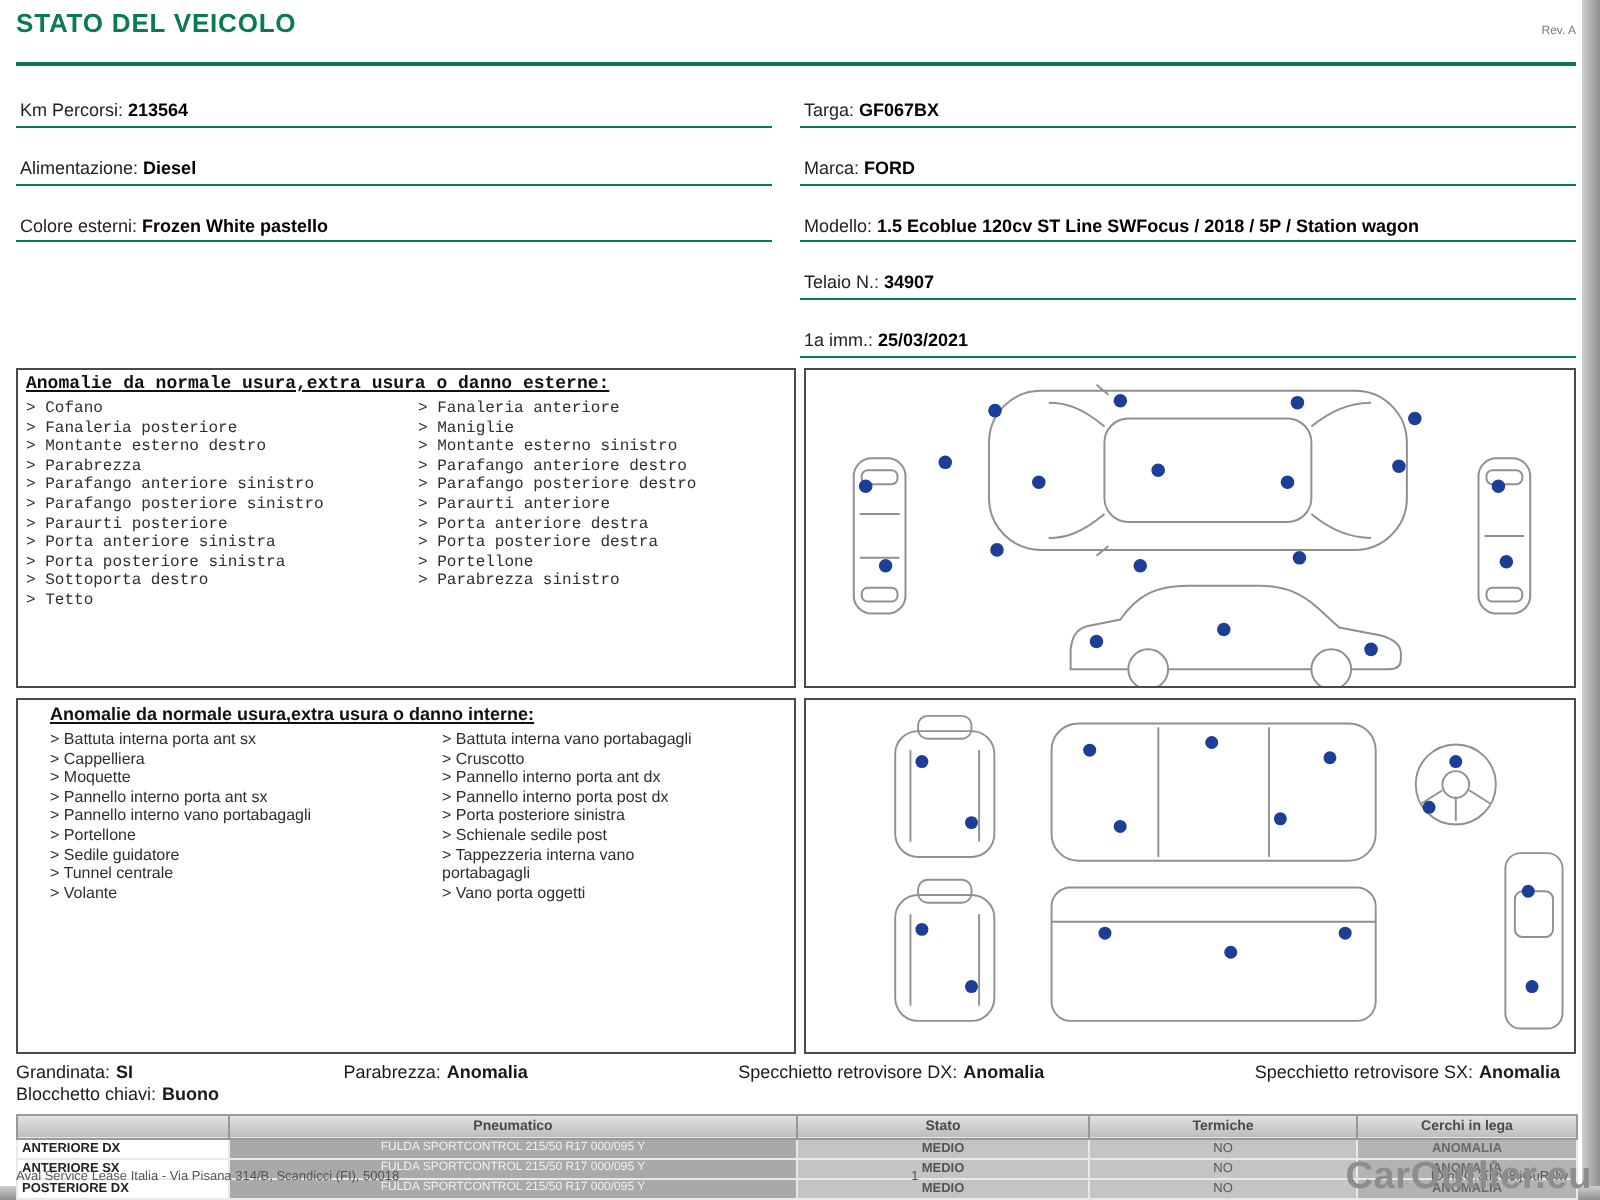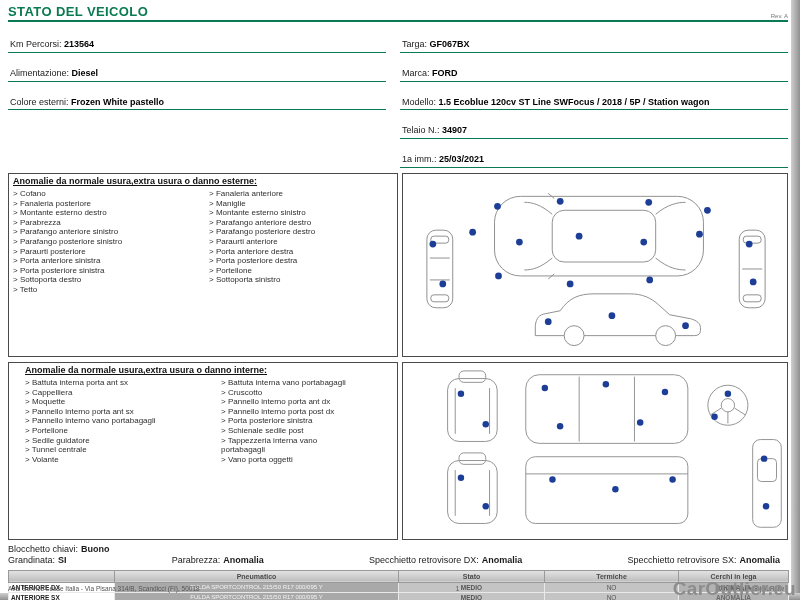--- a/index.html
+++ b/index.html
@@ -2,34 +2,34 @@
 <html style="--accent: #0a7a52;"><head>
 <meta charset="utf-8">
 <style>
   html,body{margin:0;padding:0;}
   body{width:800px;height:600px;background:#d9d9d9;font-family:"Liberation Sans",sans-serif;}
   .page{position:relative;width:800px;height:600px;background:#fff;overflow:hidden;}
   .edge-right{position:absolute;top:0;right:0;width:9px;height:100%;background:linear-gradient(90deg,#cfcfcf,#8f8f8f);}
   .edge-bottom{position:absolute;left:0;bottom:0;width:100%;height:7px;background:linear-gradient(#cfcfcf,#909090);}
   .content{position:absolute;left:8px;top:4px;width:780px;}
 
-  .title-row{display:flex;justify-content:space-between;align-items:flex-end;border-bottom:2px solid var(--accent,#0a7a52);padding-bottom:1px;}
+  .title-row{display:flex;justify-content:space-between;align-items:flex-end;border-bottom:2px solid var(--accent,#0a7a52);padding-bottom:12px;}
   .title{color:var(--accent,#0a7a52);font-weight:bold;font-size:13px;letter-spacing:.4px;}
   .rev{font-size:6px;color:#777;}
 
   .header-cols{display:flex;gap:14px;margin-top:2px;}
   .col-left{width:378px;}
   .col-right{flex:1;}
   .field-row{font-size:9px;color:#1a1a1a;padding:1px 2px 2px 2px;border-bottom:1px solid var(--accent,#0a7a52);line-height:1.2;margin-top:14px;}
   .f-label{color:#222;}
   .f-value{font-weight:bold;color:#000;}
 
   .panel{display:flex;gap:4px;margin-top:5px;}
   .anomaly-box{width:390px;border:1px solid #4a4a4a;padding:2px 4px;box-sizing:border-box;}
-  .ext-h{height:184px;}
+  .ext-h{height:160px;font-family:Liberation Mono, monospace;}
   .int-h{height:178px;padding-left:16px;}
   .diagram-box{flex:1;border:1px solid #4a4a4a;box-sizing:border-box;position:relative;background:#fff;}
   .anomaly-title{font-size:9px;font-weight:bold;text-decoration:underline;color:#111;margin-bottom:3px;}
   .anomaly-cols{display:flex;justify-content:flex-end;}
   .a-col{display:block;}
   .a-col.c1{width:196px;}
   .a-col.c2{flex:1;}
   .a-item{font-size:8px;color:#2e2e2e;line-height:1.2;}
   .a-item::before{content:"> ";}
   .ext .a-item{max-width:168px;}
@@ -114,21 +114,21 @@
           <div class="a-col c2">
               <div class="a-item">Fanaleria anteriore</div>
               <div class="a-item">Maniglie</div>
               <div class="a-item">Montante esterno sinistro</div>
               <div class="a-item">Parafango anteriore destro</div>
               <div class="a-item">Parafango posteriore destro</div>
               <div class="a-item">Paraurti anteriore</div>
               <div class="a-item">Porta anteriore destra</div>
               <div class="a-item">Porta posteriore destra</div>
               <div class="a-item">Portellone</div>
-              <div class="a-item">Sottoporta sinistro</div>
+              <div class="a-item">Parabrezza sinistro</div>
             </div>
         </div>
       </div>
       <div class="diagram-box ext-h">
         <svg viewBox="0 0 386 158" preserveAspectRatio="xMidYMid meet">
           <g fill="none" stroke="#909090" stroke-width="1">
 
             <rect x="24" y="44" width="26" height="78" rx="9"></rect>
             <rect x="28" y="50" width="18" height="7" rx="3"></rect>
             <rect x="28" y="109" width="18" height="7" rx="3"></rect>
@@ -250,28 +250,28 @@
               <circle cx="324" cy="28" r="3.4"></circle>
               <circle cx="310" cy="52" r="3.4"></circle>
               <circle cx="362" cy="96" r="3.4"></circle>
               <circle cx="364" cy="146" r="3.4"></circle>
             </g>
         </svg>
       </div>
     </div>
 
     <div class="status">
-      <div class="status-line l2">
-          <span class="status-item"><span class="s-label">Blocchetto chiavi:</span><span class="s-value">Buono</span></span>
-        </div>
       <div class="status-line l1">
           <span class="status-item"><span class="s-label">Grandinata:</span><span class="s-value">SI</span></span>
           <span class="status-item"><span class="s-label">Parabrezza:</span><span class="s-value">Anomalia</span></span>
           <span class="status-item"><span class="s-label">Specchietto retrovisore DX:</span><span class="s-value">Anomalia</span></span>
           <span class="status-item"><span class="s-label">Specchietto retrovisore SX:</span><span class="s-value">Anomalia</span></span>
+        </div>
+      <div class="status-line l2">
+          <span class="status-item"><span class="s-label">Blocchetto chiavi:</span><span class="s-value">Buono</span></span>
         </div>
     </div>
 
     <table class="tyres">
       <colgroup>
         <col style="width:106px">
           <col style="width:284px">
           <col style="width:146px">
           <col style="width:134px">
           <col style="width:110px">

